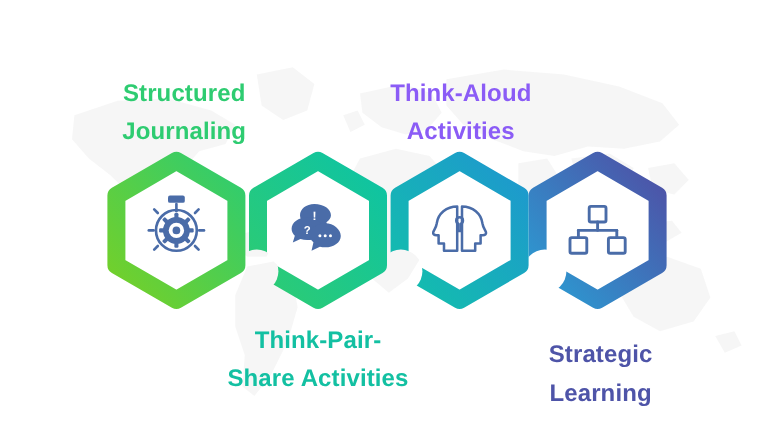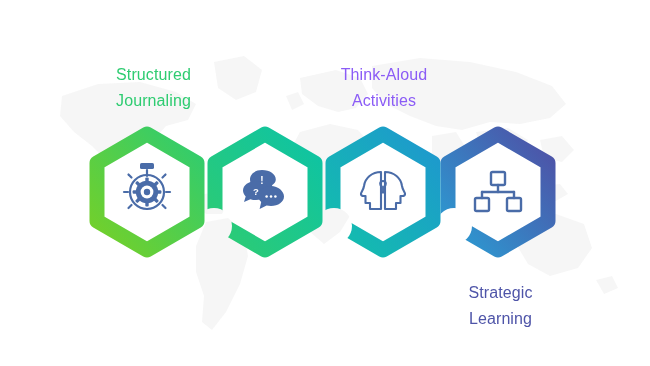--- a/index.html
+++ b/index.html
@@ -39,22 +39,22 @@
     left: 0;
     top: 0;
     width: 650px;
     height: 366px;
   }
 
   
   .label {
     position: absolute;
     font-family: "Liberation Sans", sans-serif;
-    font-size: 16px;
-    font-weight: 400;
+    font-size: 20px;
+    font-weight: 700;
     line-height: 1.62;
     letter-spacing: 0.1px;
     white-space: pre-line;
     text-align: center;
   }
 
   #label-0 {
     left: 76px;
     top: 62px;
     width: 155px;
@@ -224,20 +224,22 @@
         </g>
         <circle cx="147" cy="192" r="6.4" fill="#ffffff"></circle>
         <circle cx="147" cy="192" r="3.2" fill="#4a6ca8"></circle>
       </g>
     </g>
   </svg>
 
   <div class="label" id="label-0" style="color:#2ecc71">Structured
 Journaling</div>
 
+  <div class="label" id="label-1" style="color:#13c0a2">Think-Pair-
+Share Activities</div>
 
   <div class="label" id="label-2" style="color:#8b5cf6">Think-Aloud
 Activities</div>
 
   <div class="label" id="label-3" style="color:#4e54a8">Strategic
 Learning</div>
 
 </div>
 
 </body></html>

